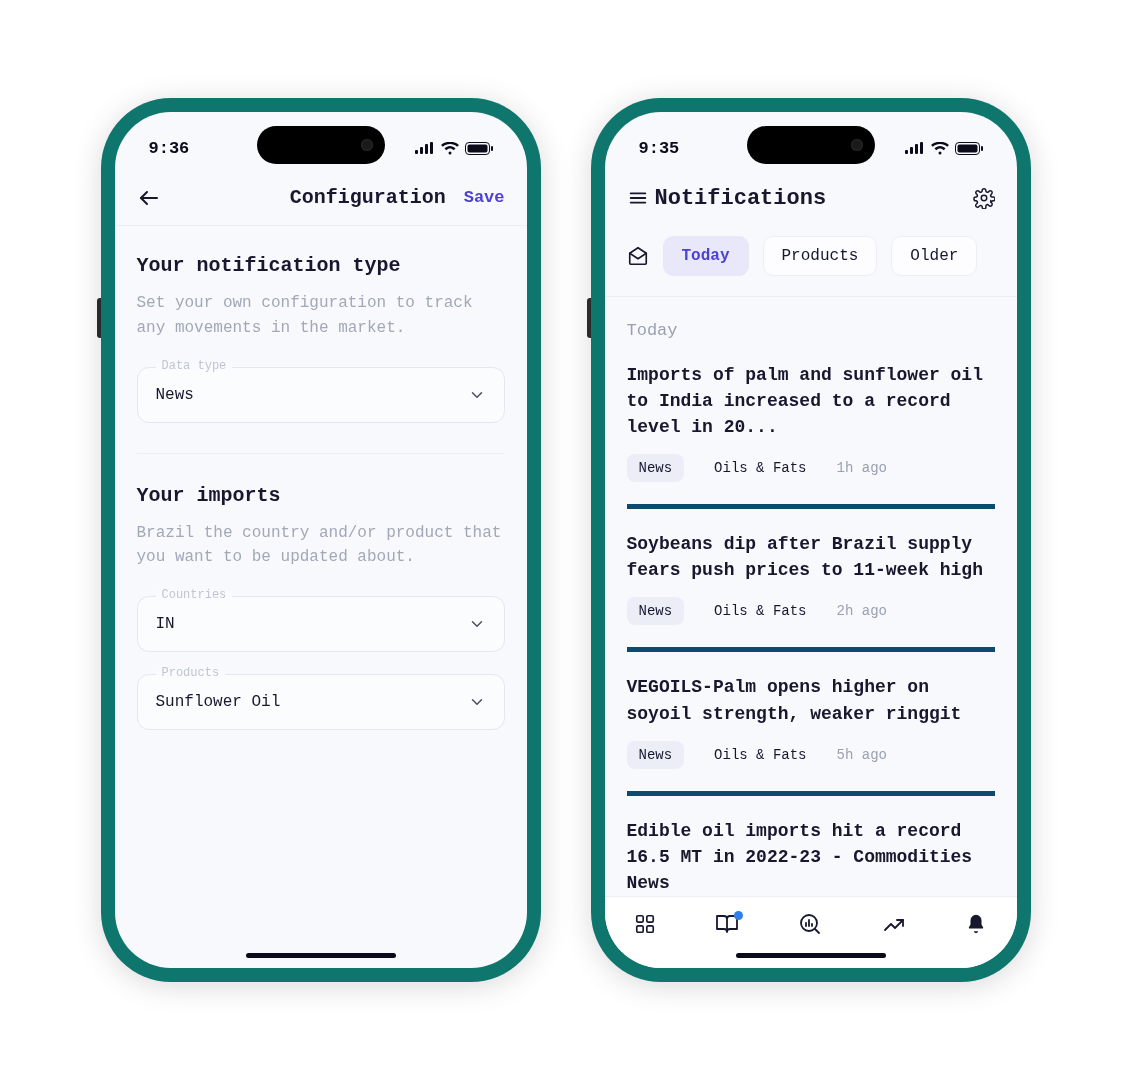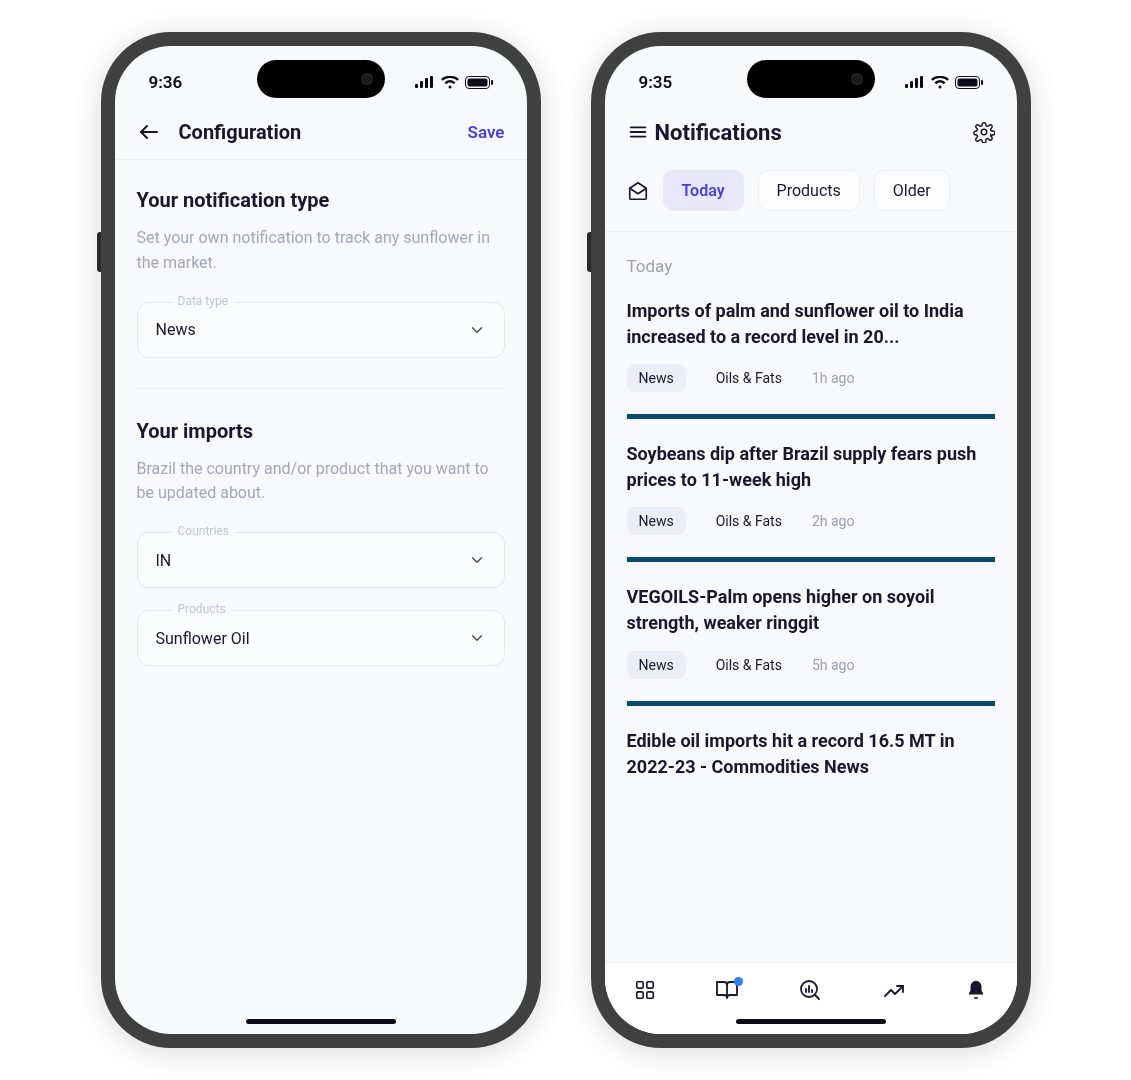--- a/index.html
+++ b/index.html
@@ -8,26 +8,27 @@
     font-family: -apple-system, BlinkMacSystemFont, "Segoe UI", Roboto, Helvetica, Arial, sans-serif;
     width: 1131px;
     height: 1080px;
     display: flex;
     align-items: center;
     justify-content: center;
     gap: 50px;
   }
   .phone {
     width: 440px;
-    height: 1016px;
-    background: #404040;
+    height: 884px;
+    background: #0f766e;
     border-radius: 70px;
     padding: 14px;
     position: relative;
     box-shadow: 0 4px 30px rgba(0,0,0,0.15);
+    font-family: Liberation Mono, monospace;
   }
   .phone::before {
     
     content:"";
     position:absolute;
     left:-4px; top:200px;
     width:4px; height:40px;
     background:#2a2a2a;
     border-radius:3px 0 0 3px;
   }
@@ -84,20 +85,21 @@
     border-radius:3px;
   }
   
   .header-row {
     height:56px;
     display:flex;
     align-items:center;
     padding: 0 22px;
     border-bottom:1px solid #eceef3;
     gap:18px;
+    text-align:right;
   }
   .header-title {
     font-size:20px; font-weight:700; color:#17172e;
     flex:1;
   }
   .save-link {
     color:#4b3fd6; font-weight:600; font-size:17px;
   }
   .content-pad { padding: 28px 22px 0 22px; }
   .section-title {
@@ -116,21 +118,21 @@
     background:#fbfcfe;
     height:56px;
     display:flex;
     align-items:center;
     padding:0 18px;
     margin-bottom:22px;
     cursor:pointer;
   }
   .field-label {
     position:absolute;
-    top:-9px; left:34px;
+    top:-9px; left:18px;
     font-size:12px; color:#bfc5d4;
     background:linear-gradient(#f8f9fc,#fbfcfe);
     padding:0 6px;
   }
   .field-value {
     font-size:16px; color:#17172e; flex:1;
   }
   .chev { color:#4a4f63; }
   
   .header-row-r {
@@ -229,21 +231,21 @@
             <line x1="20" y1="12" x2="4" y2="12"></line>
             <polyline points="10 18 4 12 10 6"></polyline>
           </svg>
       </span>
       <span class="header-title">Configuration</span>
       <span class="save-link">Save</span>
     </div>
 
     <div class="content-pad">
       <div class="section-title">Your notification type</div>
-      <div class="section-sub">Set your own notification to track any sunflower in the market.</div>
+      <div class="section-sub">Set your own configuration to track any movements in the market.</div>
 
       <div class="field">
         <span class="field-label">Data type</span>
         <span class="field-value">News</span>
         <span class="chev">
           <svg width="18" height="18" viewBox="0 0 24 24" stroke="currentColor" stroke-width="2" fill="none" stroke-linecap="round" stroke-linejoin="round">
               <polyline points="6 9 12 15 18 9"></polyline>
             </svg>
         </span>
       </div>

